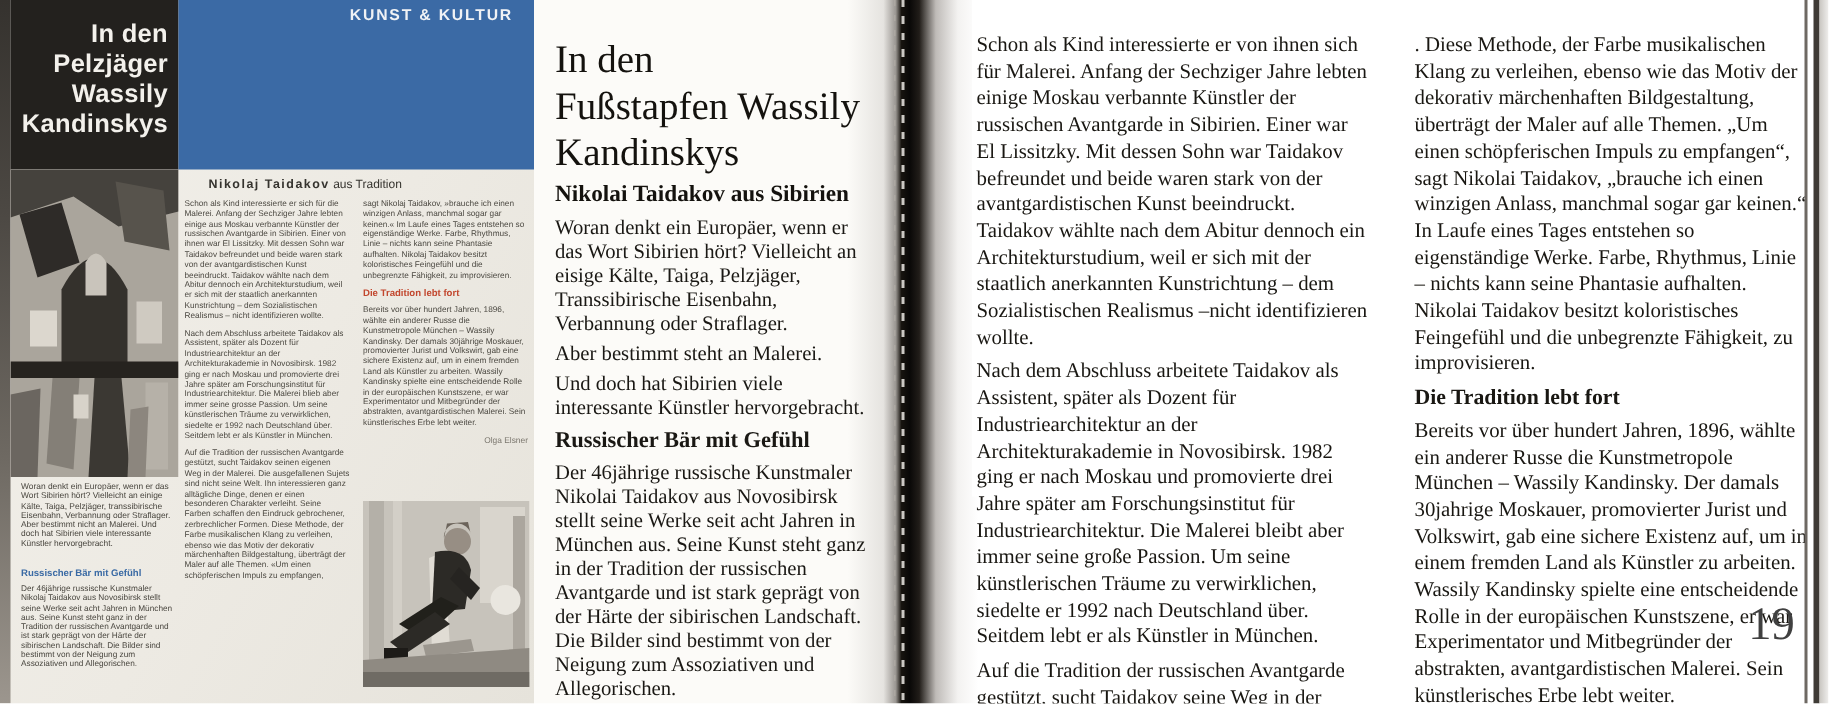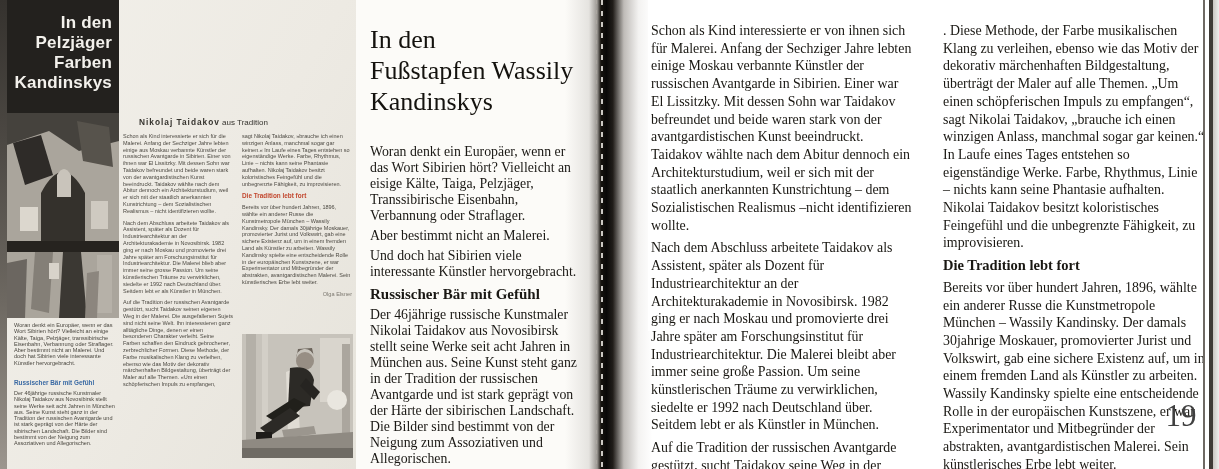--- a/index.html
+++ b/index.html
@@ -126,24 +126,27 @@
 <div style="position:absolute;inset:0;">
 
   <div class="left-page">
 
     <div class="clipping">
       <div class="clip-edge"></div>
 
       <div class="masthead-dark">
         <span>In den</span>
         <span>Pelzjäger</span>
-        <span>Farben</span>
+        <span>Wassily</span>
         <span>Kandinskys</span>
       </div>
 
+      <div class="masthead-blue">
+        <div class="section-label">KUNST &amp; KULTUR</div>
+      </div>
 
       <svg class="painting" viewBox="0 0 112 205" xmlns="http://www.w3.org/2000/svg">
         <rect width="112" height="205" fill="#aaa59c"></rect>
         <path d="M0,0 L112,0 L112,28 L72,38 L42,18 L0,32 Z" fill="#45423d"></path>
         <path d="M6,30 L34,22 L46,62 L18,72 Z" fill="#2e2b28"></path>
         <path d="M70,8 L102,14 L106,54 L76,48 Z" fill="#57534c"></path>
         <path d="M34,80 Q56,38 78,80 L78,130 L34,130 Z" fill="#34312c"></path>
         <path d="M50,62 Q57,50 64,62 L64,84 L50,84 Z" fill="#c9c4bb"></path>
         <rect x="13" y="94" width="18" height="24" fill="#dcd7ce"></rect>
         <rect x="84" y="88" width="17" height="28" fill="#cfcac1"></rect>
@@ -197,23 +200,24 @@
         <rect x="0" y="114" width="111" height="10" fill="#6f6b64"></rect>
       </svg>
     </div>
 
     <div class="transcript">
       <h1 class="article-title">
         <span>In den</span>
         <span>Fußstapfen Wassily</span>
         <span>Kandinskys</span>
       </h1>
+      <h2 class="article-subtitle">Nikolai Taidakov aus Sibirien</h2>
       <div class="transcript-body">
         <p>Woran denkt ein Europäer, wenn er das Wort Sibirien hört? Vielleicht an eisige Kälte, Taiga, Pelzjäger, Transsibirische Eisenbahn, Verbannung oder Straflager.</p>
-        <p>Aber bestimmt nicht an Malerei.</p>
+        <p>Aber bestimmt steht an Malerei.</p>
         <p>Und doch hat Sibirien viele interessante Künstler hervorgebracht.</p>
         <div class="transcript-heading">Russischer Bär mit Gefühl</div>
         <p>Der 46jährige russische Kunstmaler Nikolai Taidakov aus Novosibirsk stellt seine Werke seit acht Jahren in München aus. Seine Kunst steht ganz in der Tradition der russischen Avantgarde und ist stark geprägt von der Härte der sibirischen Landschaft. Die Bilder sind bestimmt von der Neigung zum Assoziativen und Allegorischen.</p>
       </div>
     </div>
   </div>
 
   <div class="gutter"></div>
   <div class="spine-dash2"></div>
   <div class="spine-dash"></div>

